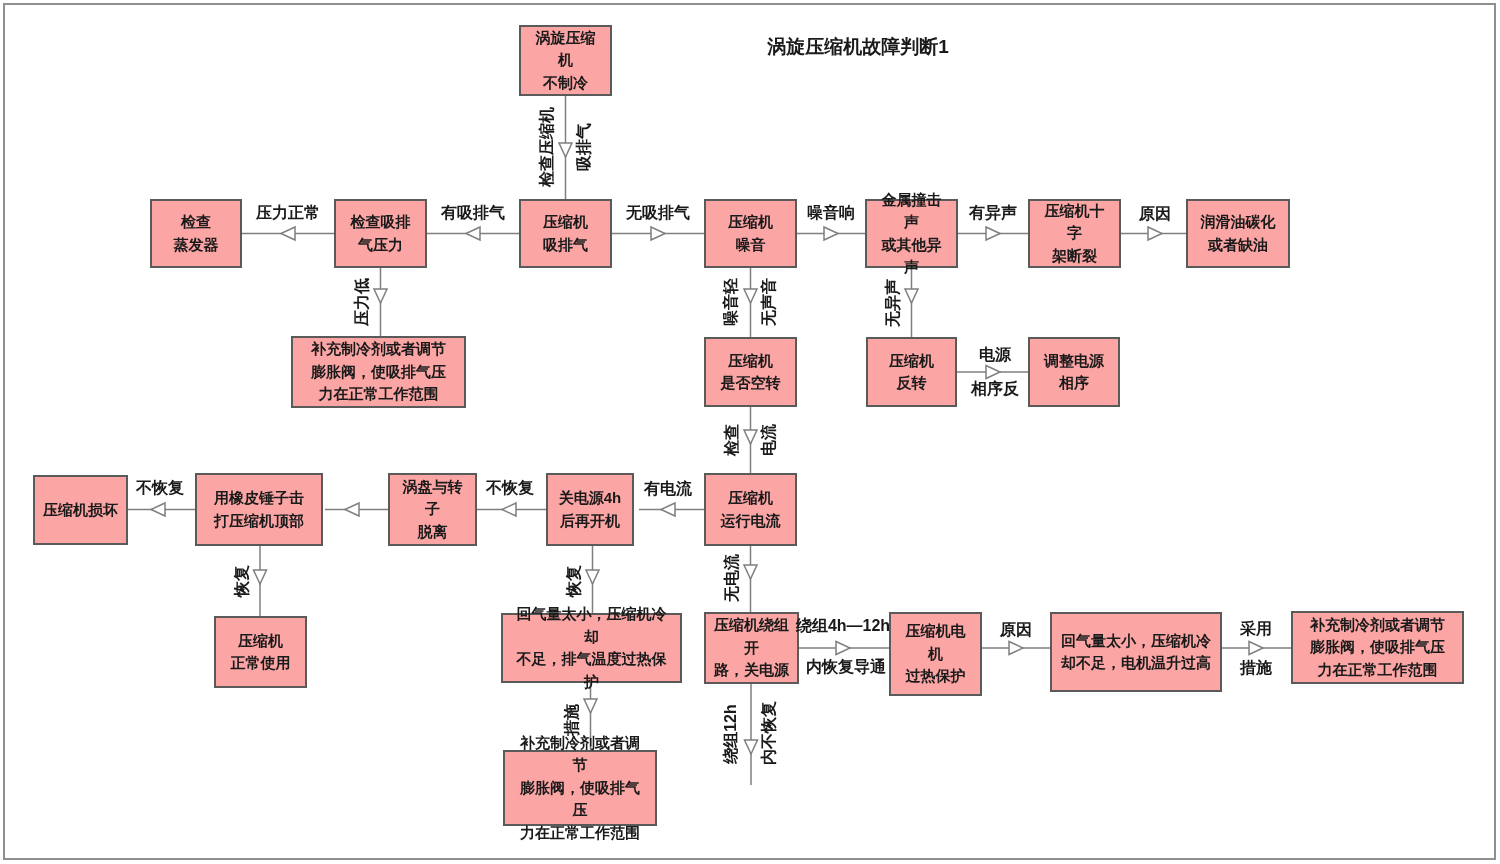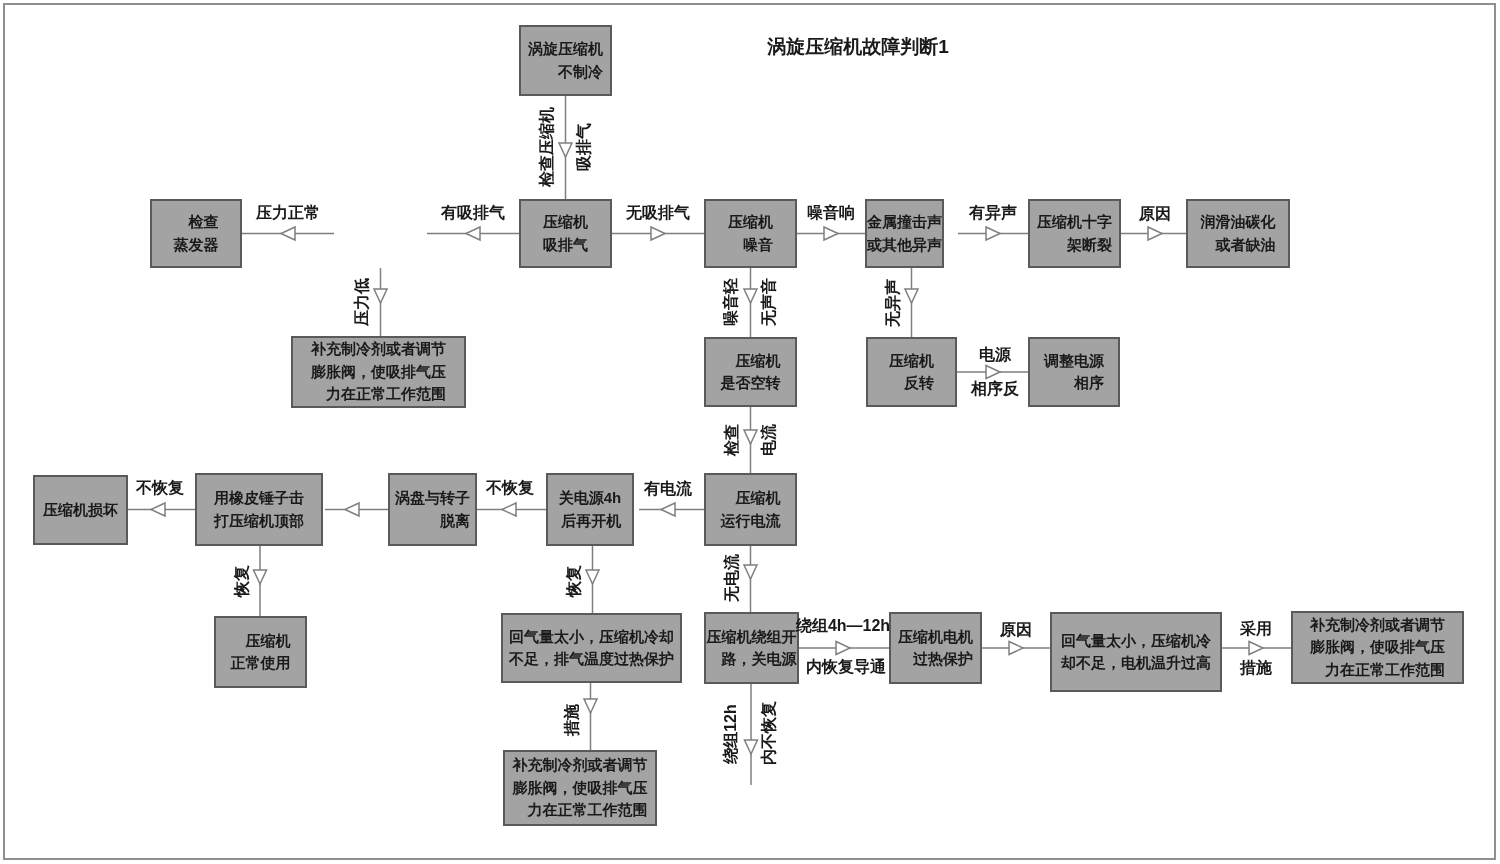--- a/index.html
+++ b/index.html
@@ -7,23 +7,23 @@
     position:relative;width:1500px;height:864px;background:#ffffff;
     font-family:"Liberation Sans","DejaVu Sans",sans-serif;color:#1a1a1a;
     overflow:hidden;
   }
   #frame{
     position:absolute;left:3px;top:3px;right:4px;bottom:4px;
     border:2px solid #8f8f8f;pointer-events:none;
   }
   #wires{position:absolute;left:0;top:0;width:1500px;height:864px;}
   .node{
-    position:absolute;box-sizing:border-box;border:2px solid #5a5a5a;background:#a3a3a3;
-    display:flex;align-items:center;justify-content:center;text-align:right;
-    font-weight:bold;font-size:15px;line-height:1.5;white-space:pre-line;padding:1px 0;
+    position:absolute;box-sizing:border-box;border:2px solid #5a5a5a;background:#fca5a5;
+    display:flex;align-items:center;justify-content:center;text-align:center;
+    font-weight:bold;font-size:15px;line-height:1.5;white-space:pre-line;padding:1px 8px;
   }
   .hl,.vl{
     position:absolute;font-weight:bold;font-size:16px;white-space:nowrap;
     transform:translate(-50%,-50%);line-height:1;
   }
   .vl{transform:translate(-50%,-50%) rotate(-90deg);}
   #title{
     position:absolute;left:858px;top:47px;transform:translate(-50%,-50%);
     font-weight:bold;font-size:19px;white-space:nowrap;text-align:center;
   }
@@ -90,25 +90,27 @@
       <path d="M1249 641.5 L1249 654.5 L1263 648 Z"></path>
     </g>
   </svg>
 
   <div id="title">涡旋压缩机故障判断1</div>
 
   <div class="node" style="left:519px;top:25px;width:93px;height:71px">涡旋压缩机
 不制冷</div>
   <div class="node" style="left:150px;top:199px;width:92px;height:69px">检查
 蒸发器</div>
+  <div class="node" style="left:334px;top:199px;width:93px;height:69px">检查吸排
+气压力</div>
   <div class="node" style="left:519px;top:199px;width:93px;height:69px">压缩机
 吸排气</div>
   <div class="node" style="left:704px;top:199px;width:93px;height:69px">压缩机
 噪音</div>
-  <div class="node" style="left:865px;top:199px;width:79px;height:69px">金属撞击声
+  <div class="node" style="left:865px;top:199px;width:93px;height:69px">金属撞击声
 或其他异声</div>
   <div class="node" style="left:1028px;top:199px;width:93px;height:69px">压缩机十字
 架断裂</div>
   <div class="node" style="left:1186px;top:199px;width:104px;height:69px">润滑油碳化
 或者缺油</div>
   <div class="node" style="left:291px;top:336px;width:175px;height:72px">补充制冷剂或者调节
 膨胀阀，使吸排气压
 力在正常工作范围</div>
   <div class="node" style="left:704px;top:337px;width:93px;height:70px">压缩机
 是否空转</div>
@@ -124,21 +126,21 @@
   <div class="node" style="left:546px;top:473px;width:88px;height:73px">关电源4h
 后再开机</div>
   <div class="node" style="left:704px;top:473px;width:93px;height:73px">压缩机
 运行电流</div>
   <div class="node" style="left:214px;top:616px;width:93px;height:72px">压缩机
 正常使用</div>
   <div class="node" style="left:501px;top:613px;width:181px;height:70px">回气量太小，压缩机冷却
 不足，排气温度过热保护</div>
   <div class="node" style="left:704px;top:612px;width:95px;height:72px">压缩机绕组开
 路，关电源</div>
-  <div class="node" style="left:889px;top:612px;width:93px;height:72px">压缩机电机
+  <div class="node" style="left:889px;top:612px;width:93px;height:84px">压缩机电机
 过热保护</div>
   <div class="node" style="left:1050px;top:612px;width:172px;height:80px">回气量太小，压缩机冷
 却不足，电机温升过高</div>
   <div class="node" style="left:1291px;top:611px;width:173px;height:73px">补充制冷剂或者调节
 膨胀阀，使吸排气压
 力在正常工作范围</div>
   <div class="node" style="left:503px;top:750px;width:154px;height:76px">补充制冷剂或者调节
 膨胀阀，使吸排气压
 力在正常工作范围</div>
 

